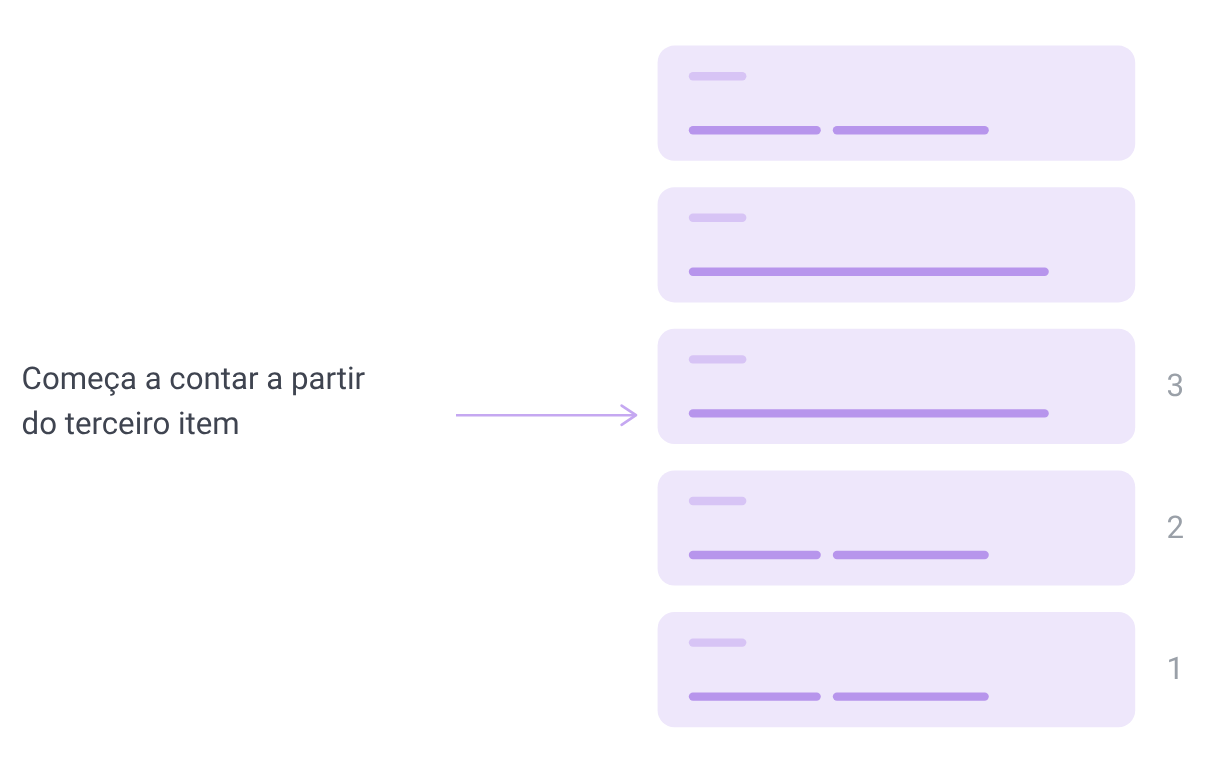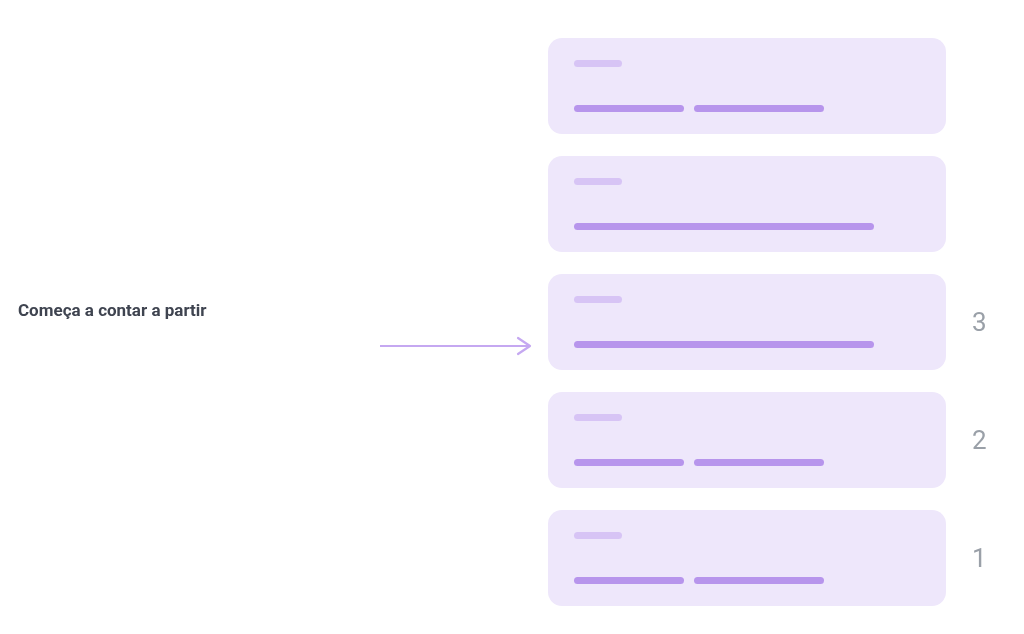--- a/index.html
+++ b/index.html
@@ -5,23 +5,23 @@
   * { box-sizing: border-box; margin: 0; padding: 0; }
   html, body { width: 1024px; height: 634px; background: #ffffff; font-family: -apple-system, BlinkMacSystemFont, "Segoe UI", Roboto, Helvetica, Arial, sans-serif; }
   .canvas { position: relative; width: 1024px; height: 634px; }
 
   .annotation {
     position: absolute;
     left: 18px;
     top: 298px;
     width: 340px;
     color: #3f4450;
-    font-size: 17px;
+    font-size: 26px;
     line-height: 1.45;
-    font-weight: 700;
+    font-weight: 400;
   }
 
   .arrow {
     position: absolute;
     left: 380px;
     top: 336px;
     width: 160px;
     height: 20px;
   }
   .arrow svg { display: block; }
@@ -80,20 +80,21 @@
   }
   .number.hidden { visibility: hidden; }
 </style>
 </head>
 <body>
 
 <div class="canvas">
 
   <div class="annotation">
     <span>Começa a contar a partir</span><br>
+    <span>do terceiro item</span>
   </div>
 
   <div class="arrow">
     <svg width="160" height="20" viewBox="0 0 160 20">
       <line x1="0" y1="10" x2="148" y2="10" stroke="#c5a8f1" stroke-width="2.2" stroke-linecap="round"></line>
       <polyline points="138,2 150,10 138,18" fill="none" stroke="#c5a8f1" stroke-width="2.2" stroke-linecap="round" stroke-linejoin="round"></polyline>
     </svg>
   </div>
 
   <div class="list">

